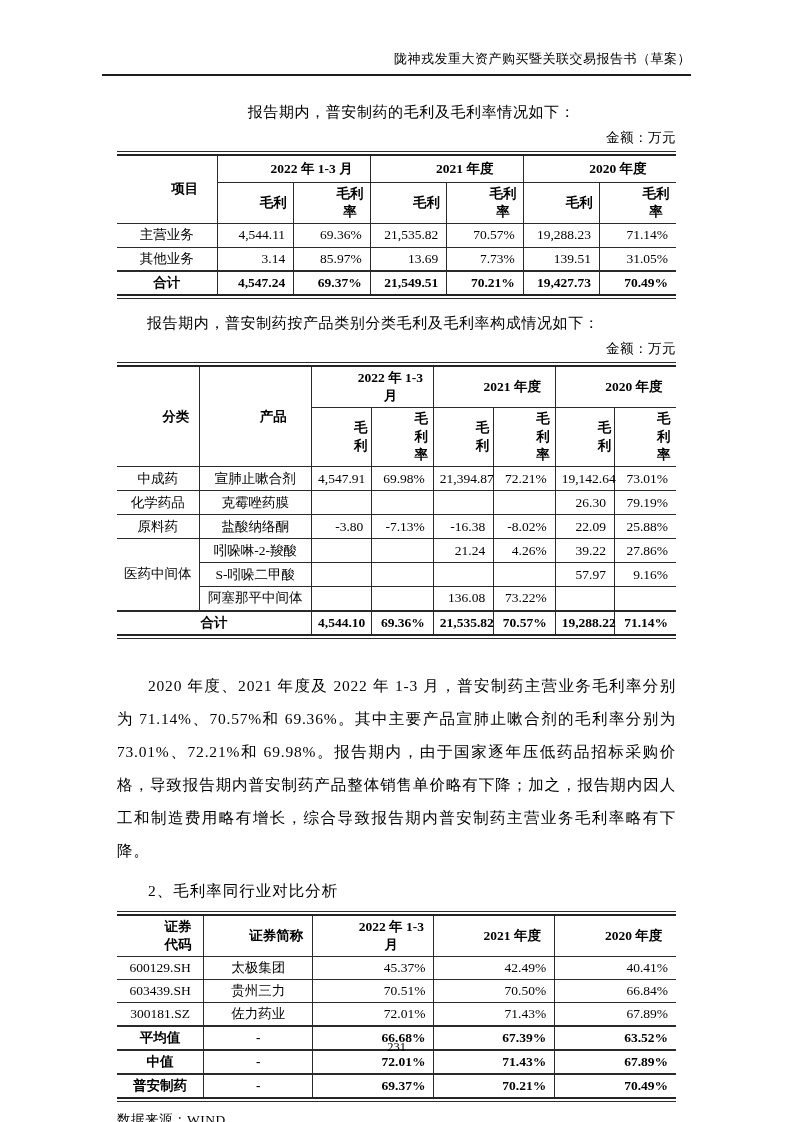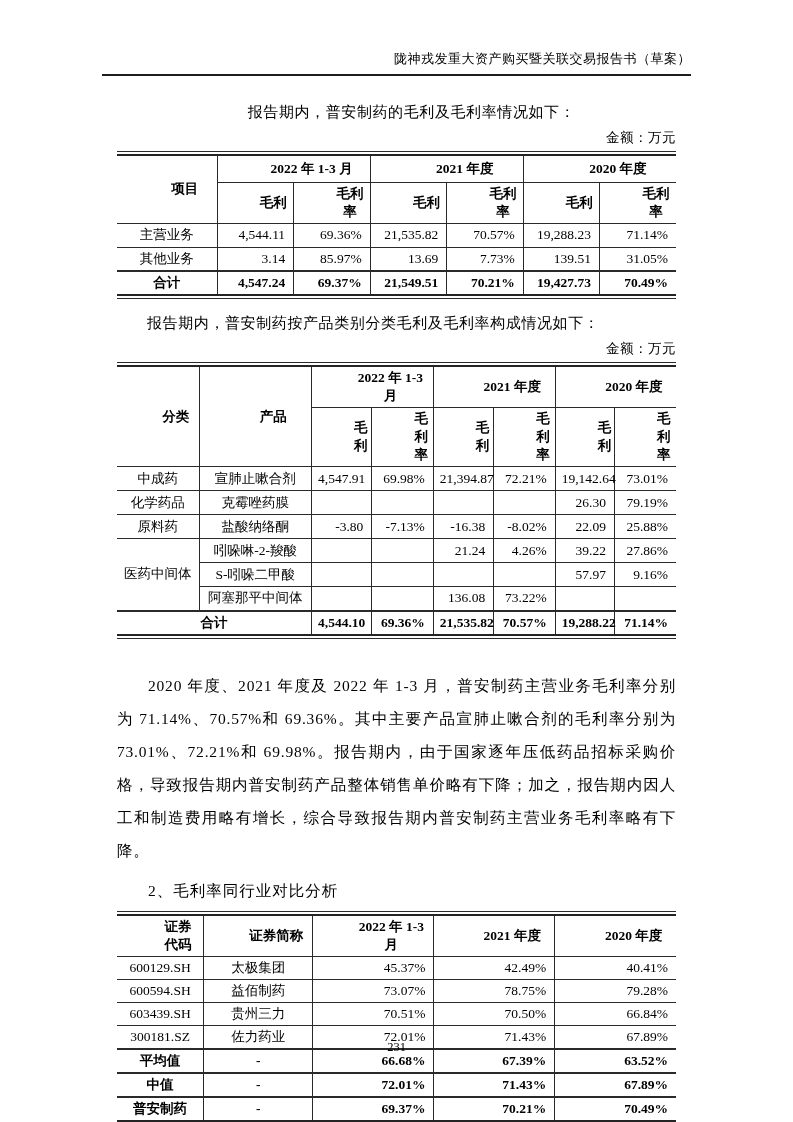--- a/index.html
+++ b/index.html
@@ -244,27 +244,20 @@
             <th>2020 年度</th>
           </tr>
           <tr>
             <td class="c1 ctr">600129.SH</td>
             <td class="ctr">太极集团</td>
             <td class="num">45.37%</td>
             <td class="num">42.49%</td>
             <td class="num">40.41%</td>
           </tr>
           <tr>
-            <td class="c1 ctr">600594.SH</td>
-            <td class="ctr">益佰制药</td>
-            <td class="num">73.07%</td>
-            <td class="num">78.75%</td>
-            <td class="num">79.28%</td>
-          </tr>
-          <tr>
             <td class="c1 ctr">603439.SH</td>
             <td class="ctr">贵州三力</td>
             <td class="num">70.51%</td>
             <td class="num">70.50%</td>
             <td class="num">66.84%</td>
           </tr>
           <tr>
             <td class="c1 ctr">300181.SZ</td>
             <td class="ctr">佐力药业</td>
             <td class="num">72.01%</td>

